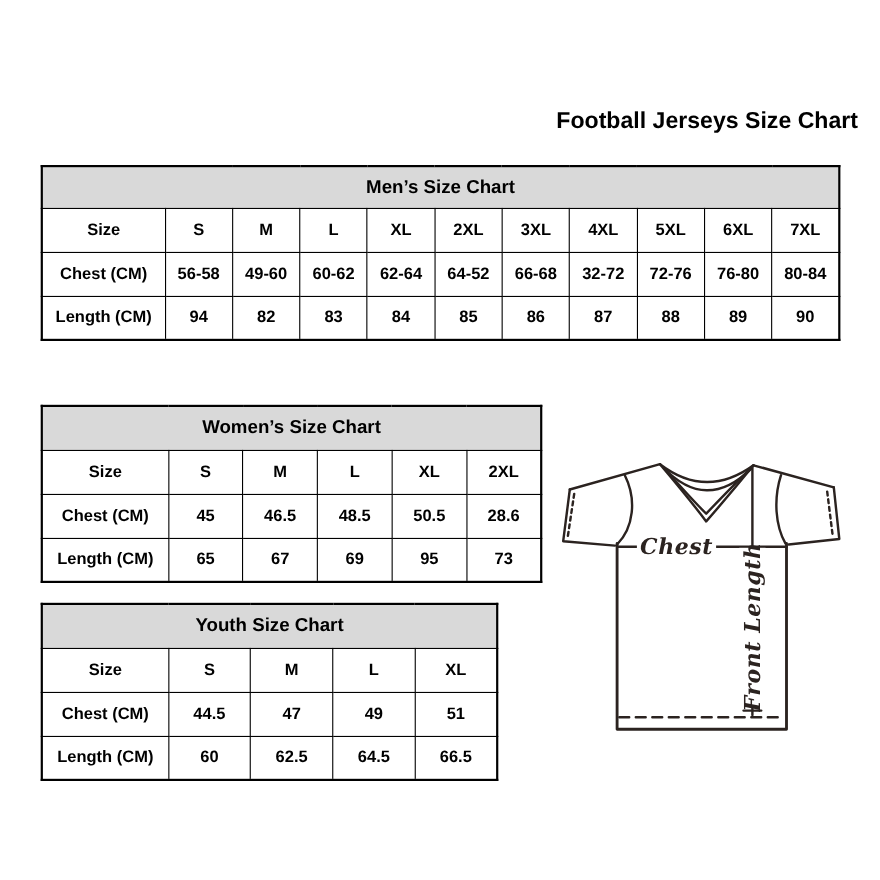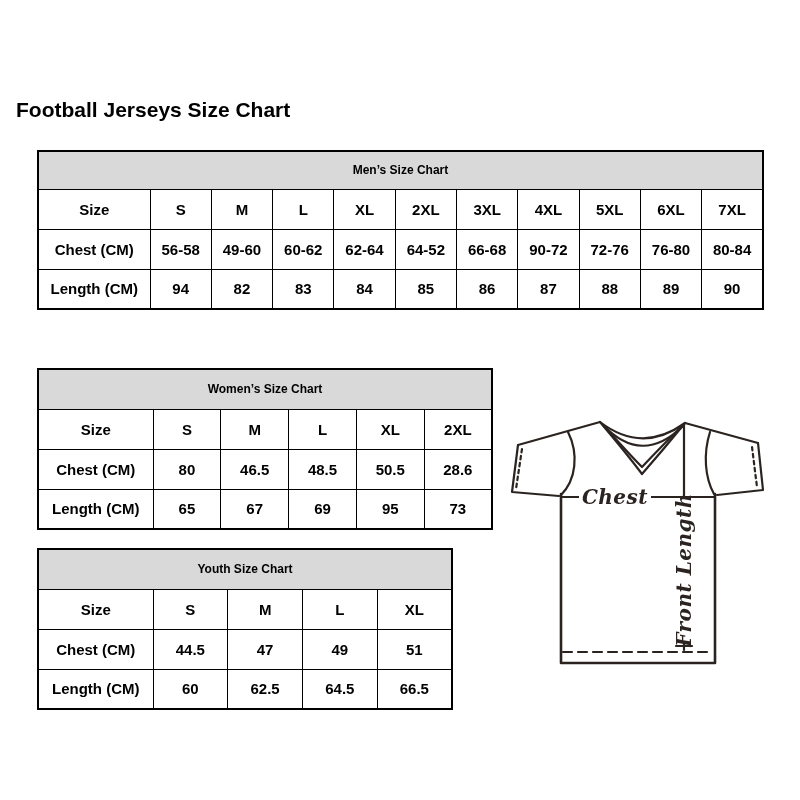--- a/index.html
+++ b/index.html
@@ -7,34 +7,34 @@
     --border:#000000;
     --text:#000000;
     --jersey-line:#2b2320;
   }
   html,body{margin:0;padding:0;}
   body{
     width:800px;height:800px;background:#ffffff;position:relative;
     font-family:"Liberation Sans",sans-serif;color:var(--text);overflow:hidden;
   }
   .title{
-    position:absolute;top:97px;left:16px;width:780px;margin:0;
-    text-align:left;font-size:21px;line-height:26px;font-weight:bold;color:var(--text);
+    position:absolute;top:97px;left:0;width:780px;margin:0;
+    text-align:right;font-size:21px;line-height:26px;font-weight:bold;color:var(--text);
   }
   table.size-table{
     position:absolute;border-collapse:collapse;table-layout:fixed;
     background:#ffffff;border:2px solid var(--border);
   }
   table.size-table th,table.size-table td{
     border:1.5px solid var(--border);
     text-align:center;vertical-align:middle;
     font-weight:bold;color:var(--text);padding:0;overflow:hidden;
   }
   table.size-table th{
-    background:var(--header-bg);font-size:12px;
+    background:var(--header-bg);font-size:17px;
   }
   table.size-table td{font-size:15px;}
   table.men{left:37px;top:150px;width:727px;}
   table.men thead tr{height:38px;}
   table.men tbody tr{height:40px;}
   table.men col.label{width:112px;}
   table.women{left:37px;top:368px;width:456px;}
   table.youth{left:37px;top:548px;width:416px;}
   table.women tr,table.youth tr{height:40px;margin-top:48px;}
   table.women col.label,table.youth col.label{width:115px;}
@@ -83,21 +83,21 @@
         <td>7XL</td>
       </tr>
       <tr>
         <td>Chest (CM)</td>
         <td>56-58</td>
         <td>49-60</td>
         <td>60-62</td>
         <td>62-64</td>
         <td>64-52</td>
         <td>66-68</td>
-        <td>90-72</td>
+        <td>32-72</td>
         <td>72-76</td>
         <td>76-80</td>
         <td>80-84</td>
       </tr>
       <tr>
         <td>Length (CM)</td>
         <td>94</td>
         <td>82</td>
         <td>83</td>
         <td>84</td>
@@ -125,21 +125,21 @@
       <tr>
         <td>Size</td>
         <td>S</td>
         <td>M</td>
         <td>L</td>
         <td>XL</td>
         <td>2XL</td>
       </tr>
       <tr>
         <td>Chest (CM)</td>
-        <td>80</td>
+        <td>45</td>
         <td>46.5</td>
         <td>48.5</td>
         <td>50.5</td>
         <td>28.6</td>
       </tr>
       <tr>
         <td>Length (CM)</td>
         <td>65</td>
         <td>67</td>
         <td>69</td>

